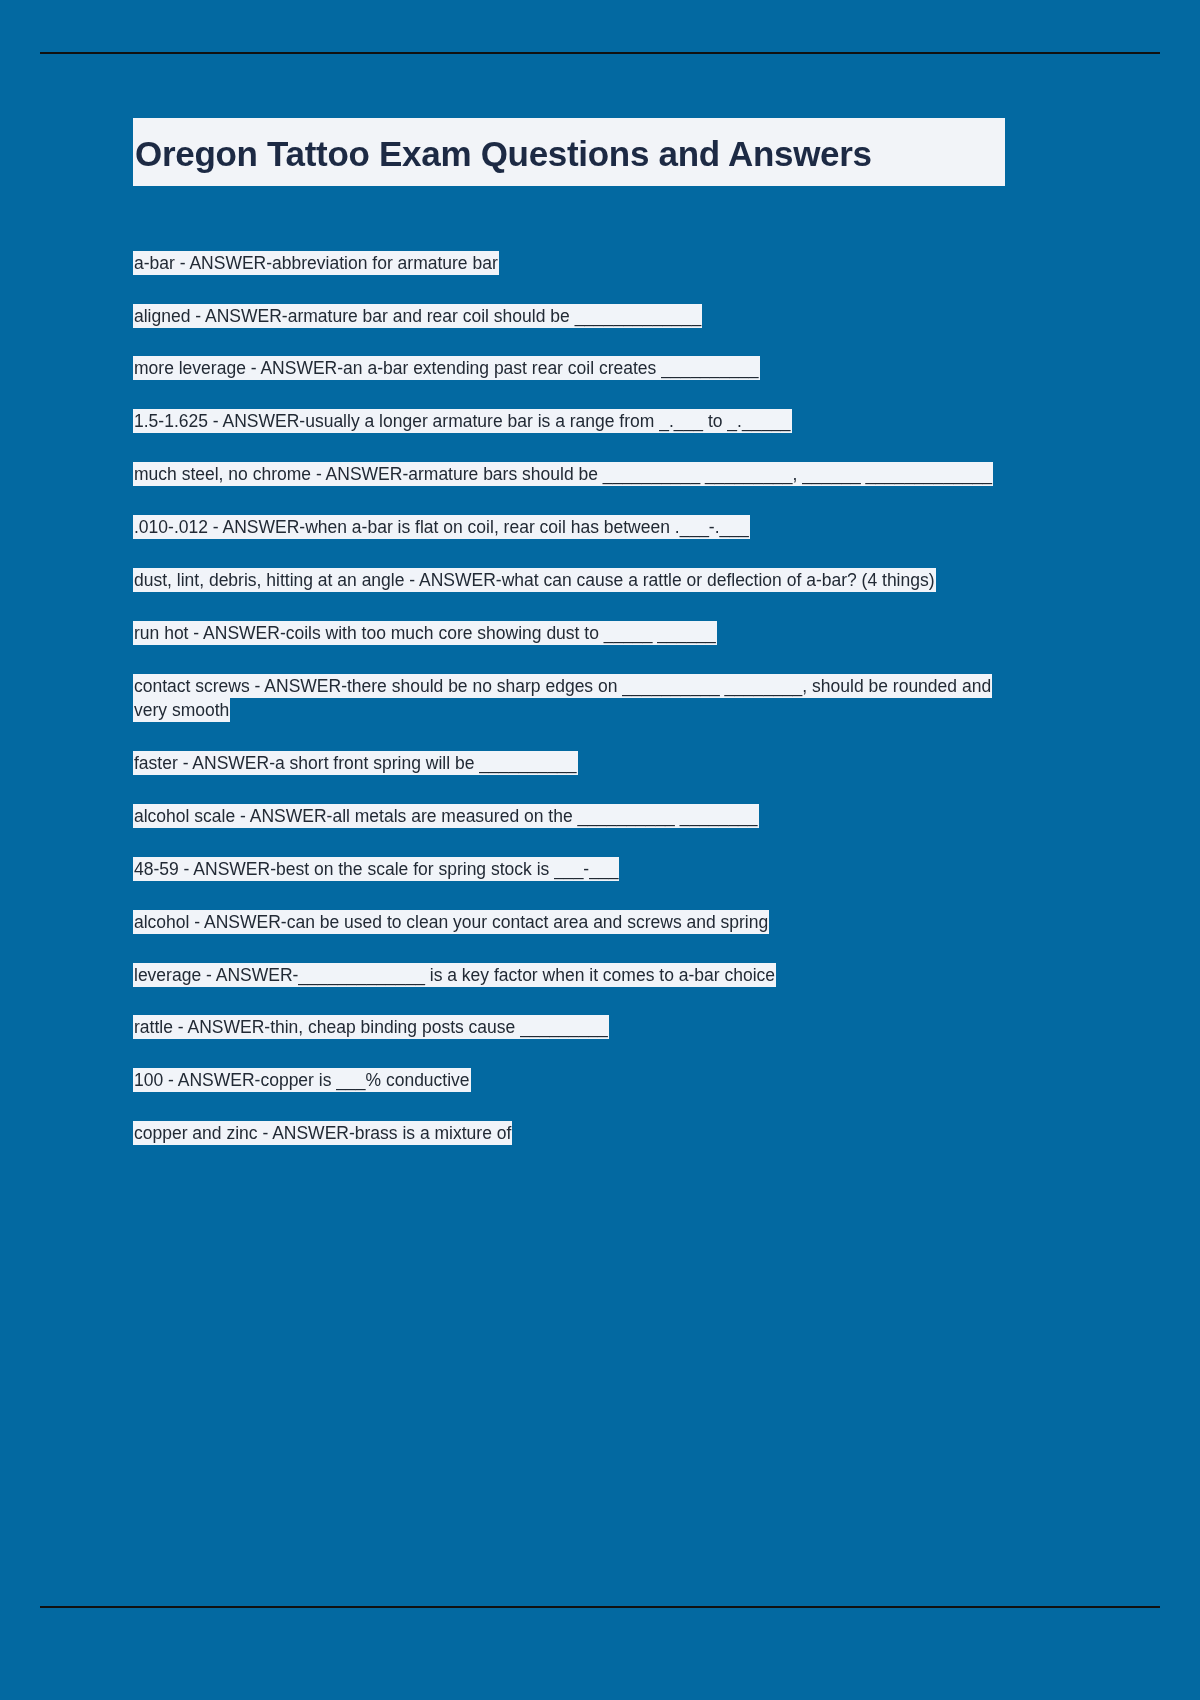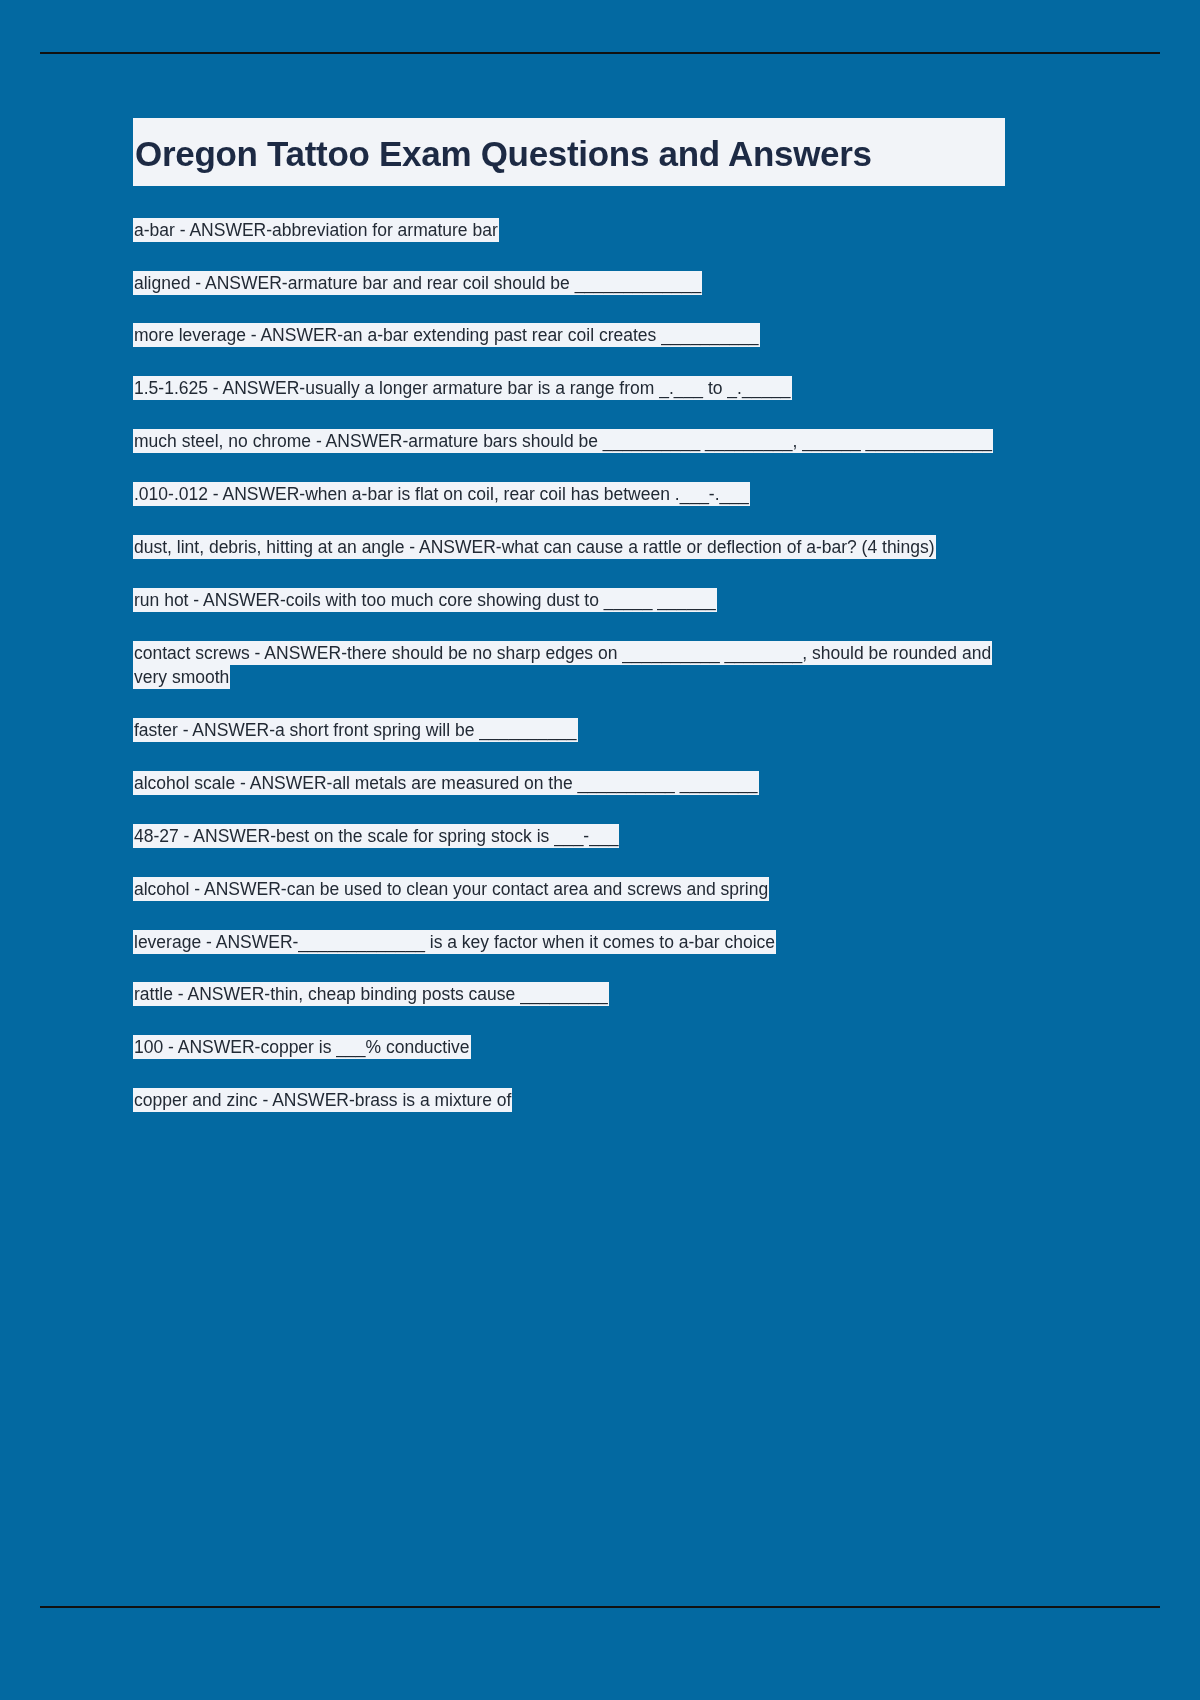--- a/index.html
+++ b/index.html
@@ -51,21 +51,21 @@
     line-height: 1.25;
     font-weight: bold;
     color: #1d2a44;
     letter-spacing: -0.3px;
     margin: 0;
     padding: 0 4px 0 2px;
     max-width: 790px;
   }
 
   .qa-list {
-    margin-top: 32px;
+    margin-top: 65px;
   }
   .qa-item {
     font-size: 17.5px;
     line-height: 1.42;
     color: #222a35;
     margin-bottom: 28px;
     max-width: 868px;
   }
   .qa-item .hl {
     background: #f1f4f9;
@@ -92,21 +92,21 @@
       <p class="qa-item"><span class="hl">aligned - ANSWER-armature bar and rear coil should be _____________</span></p>
       <p class="qa-item"><span class="hl">more leverage - ANSWER-an a-bar extending past rear coil creates __________</span></p>
       <p class="qa-item"><span class="hl">1.5-1.625 - ANSWER-usually a longer armature bar is a range from _.___ to _._____</span></p>
       <p class="qa-item"><span class="hl">much steel, no chrome - ANSWER-armature bars should be __________ _________, ______ _____________</span></p>
       <p class="qa-item"><span class="hl">.010-.012 - ANSWER-when a-bar is flat on coil, rear coil has between .___-.___</span></p>
       <p class="qa-item"><span class="hl">dust, lint, debris, hitting at an angle - ANSWER-what can cause a rattle or deflection of a-bar? (4 things)</span></p>
       <p class="qa-item"><span class="hl">run hot - ANSWER-coils with too much core showing dust to _____ ______</span></p>
       <p class="qa-item"><span class="hl">contact screws - ANSWER-there should be no sharp edges on __________ ________, should be rounded and very smooth</span></p>
       <p class="qa-item"><span class="hl">faster - ANSWER-a short front spring will be __________</span></p>
       <p class="qa-item"><span class="hl">alcohol scale - ANSWER-all metals are measured on the __________ ________</span></p>
-      <p class="qa-item"><span class="hl">48-27 - ANSWER-best on the scale for spring stock is ___-___</span></p>
+      <p class="qa-item"><span class="hl">48-59 - ANSWER-best on the scale for spring stock is ___-___</span></p>
       <p class="qa-item"><span class="hl">alcohol - ANSWER-can be used to clean your contact area and screws and spring</span></p>
       <p class="qa-item"><span class="hl">leverage - ANSWER-_____________ is a key factor when it comes to a-bar choice</span></p>
       <p class="qa-item"><span class="hl">rattle - ANSWER-thin, cheap binding posts cause _________</span></p>
       <p class="qa-item"><span class="hl">100 - ANSWER-copper is ___% conductive</span></p>
       <p class="qa-item"><span class="hl">copper and zinc - ANSWER-brass is a mixture of</span></p>
     </div>
 
   </div>
 
   <div class="rule rule-bottom"></div>

